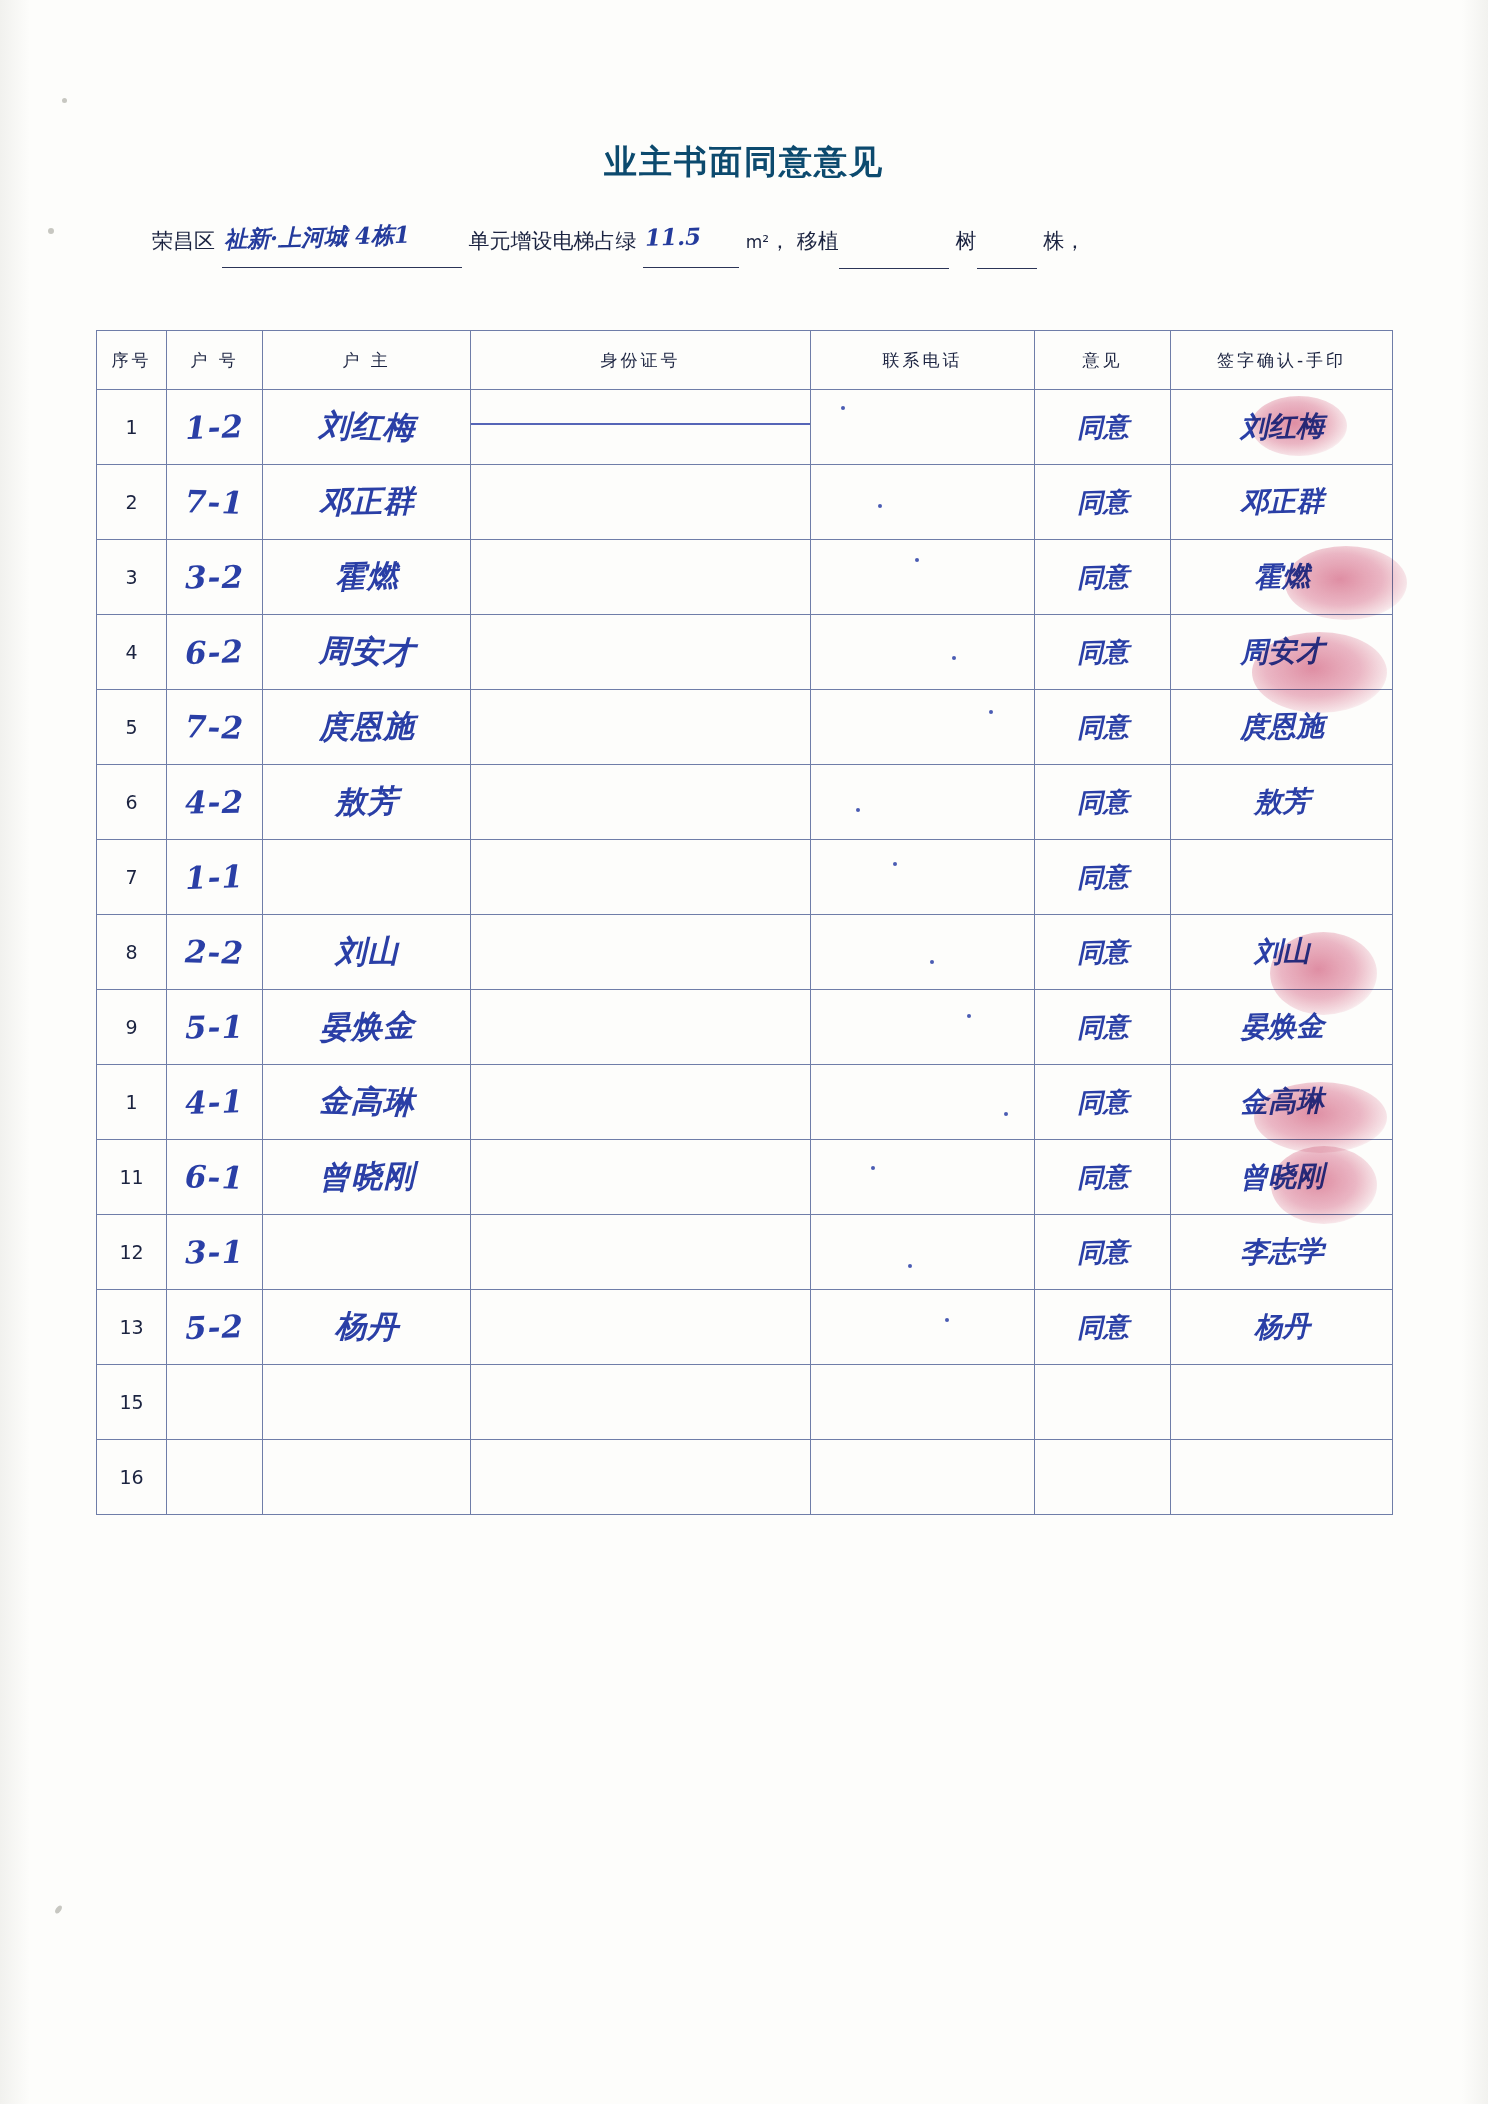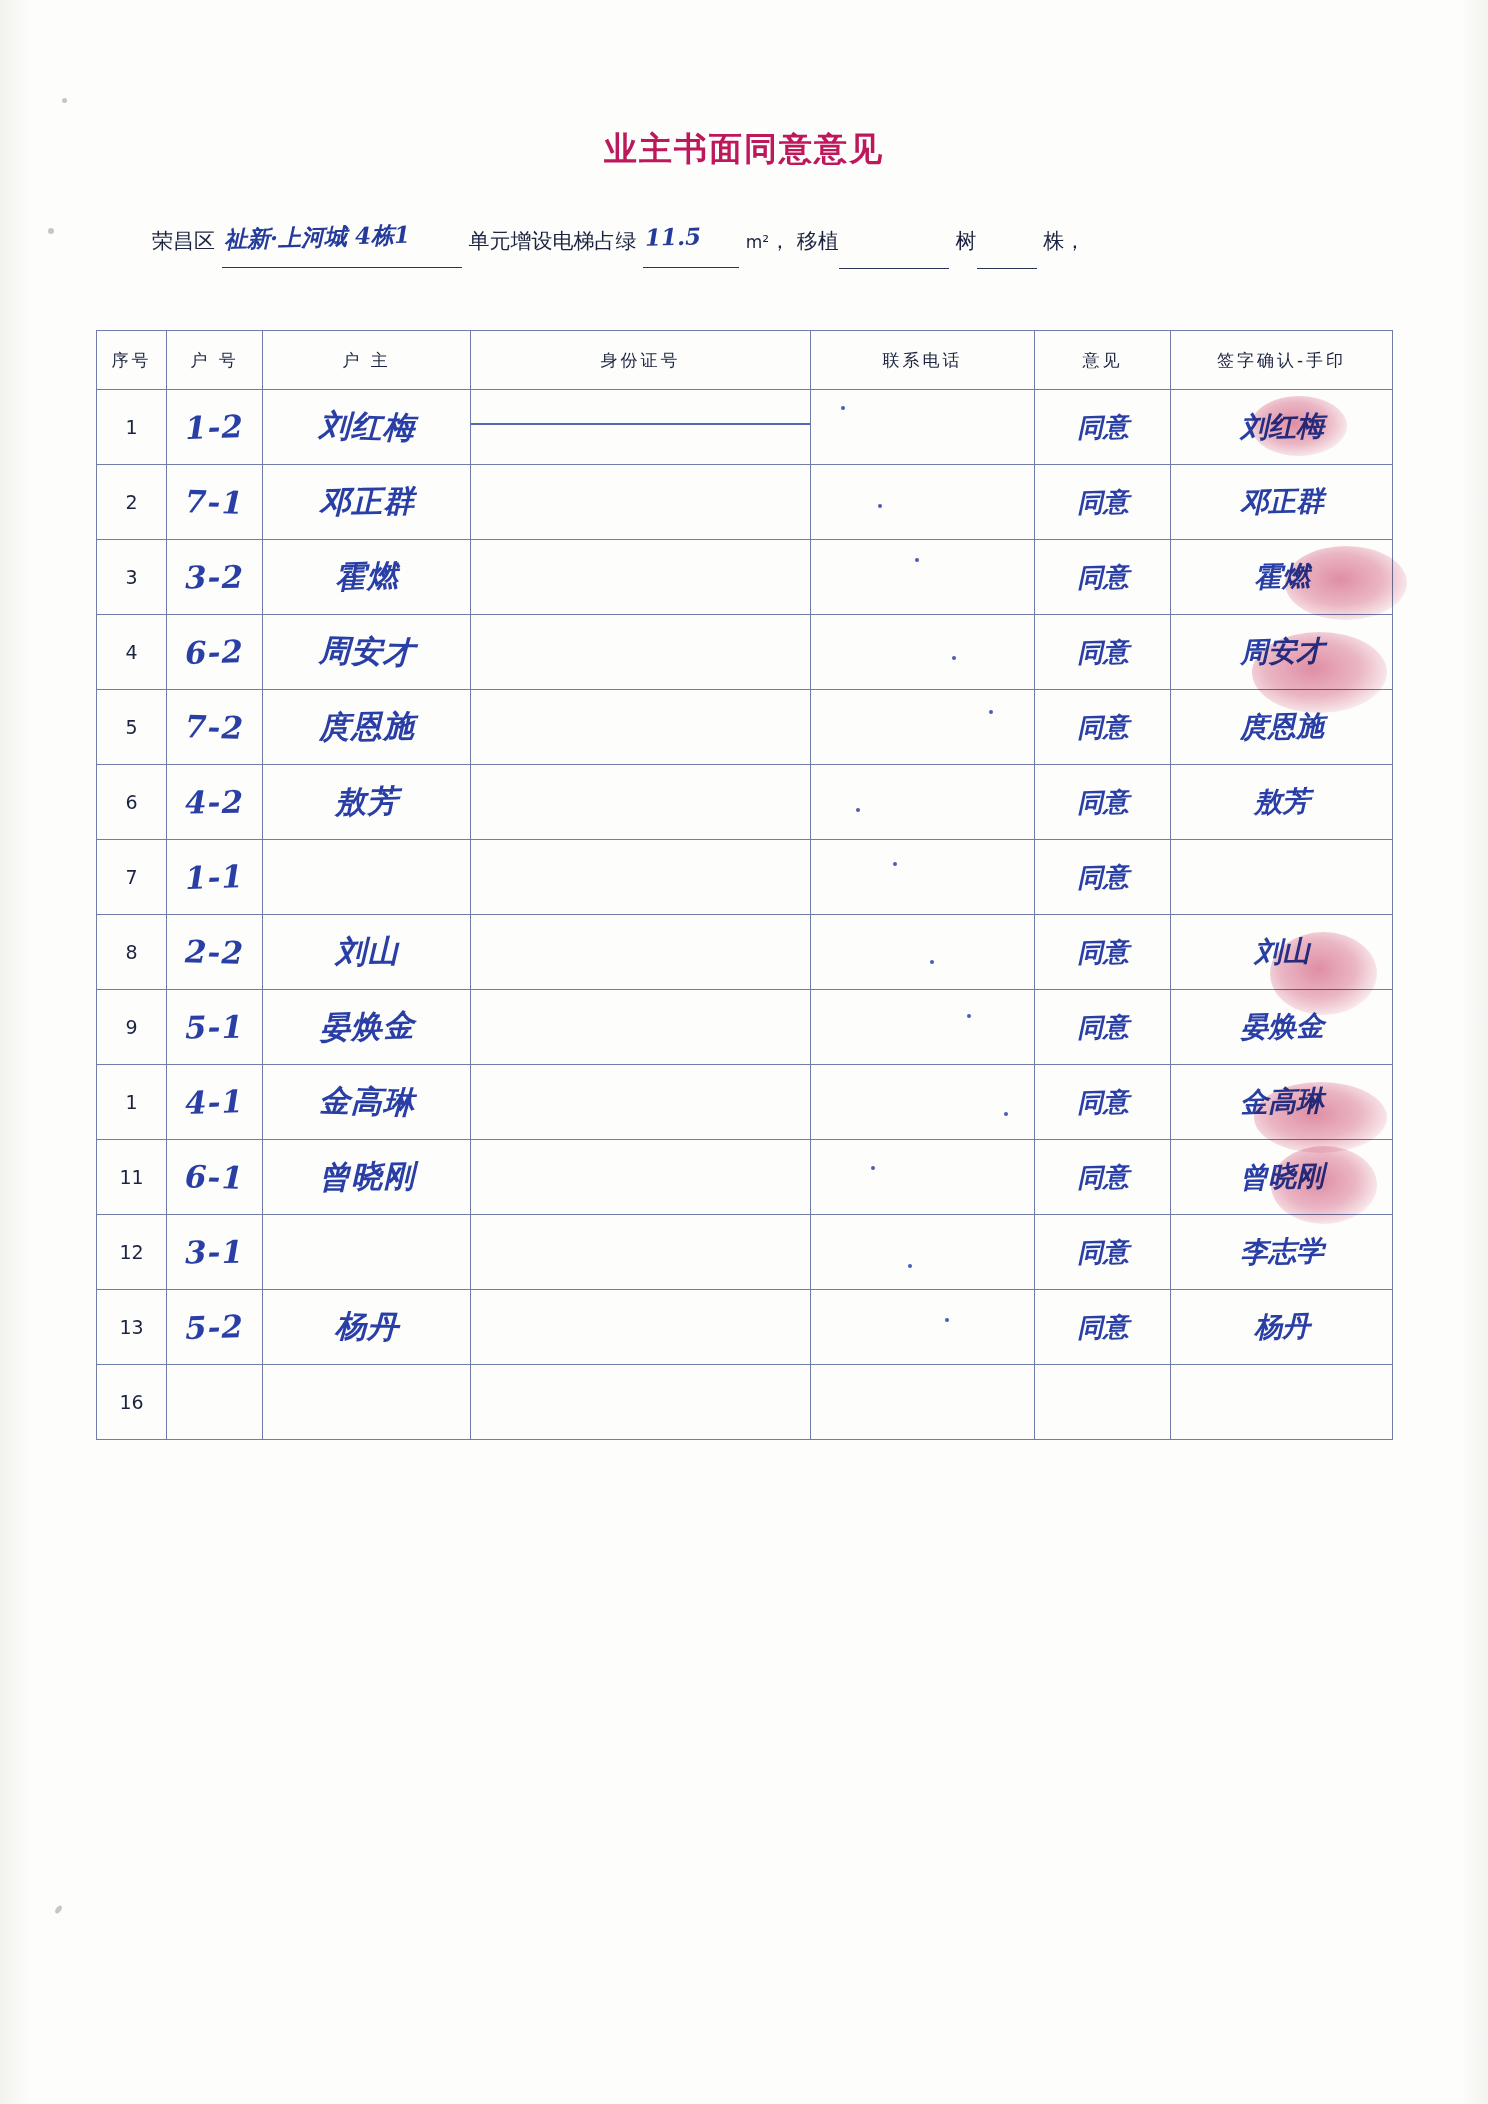--- a/index.html
+++ b/index.html
@@ -35,28 +35,28 @@
   }
   .speck {
     position: absolute;
     background: #9a9a92;
     border-radius: 50%;
     opacity: .55;
   }
 
   .doc-title {
     position: absolute;
-    top: 127px;
+    top: 140px;
     left: 0;
     width: 100%;
     text-align: center;
     font-size: 33px;
     font-weight: bold;
     letter-spacing: 2px;
-    color: #be185d;
+    color: #0c4a6e;
   }
 
   .intro {
     position: absolute;
     top: 214px;
     left: 96px;
     width: 1300px;
     font-size: 21px;
     line-height: 54px;
     color: #1b2340;
@@ -386,20 +386,29 @@
           <td><span class="cell-ink tilt1">5-2</span></td>
           <td><span class="cell-ink tilt2">杨丹</span></td>
           <td></td>
           <td>
             <div class="dot-mark" style="left: 134px; top: 28px;"></div>
           </td>
           <td><span class="opinion-ink">同意</span></td>
           <td><span class="sign-ink">杨丹</span></td>
         </tr>
         <tr>
+          <td class="seq"><span>15</span></td>
+          <td></td>
+          <td></td>
+          <td></td>
+          <td></td>
+          <td></td>
+          <td></td>
+        </tr>
+        <tr>
           <td class="seq"><span>16</span></td>
           <td></td>
           <td></td>
           <td></td>
           <td></td>
           <td></td>
           <td></td>
         </tr>
       </tbody>
   </table>

